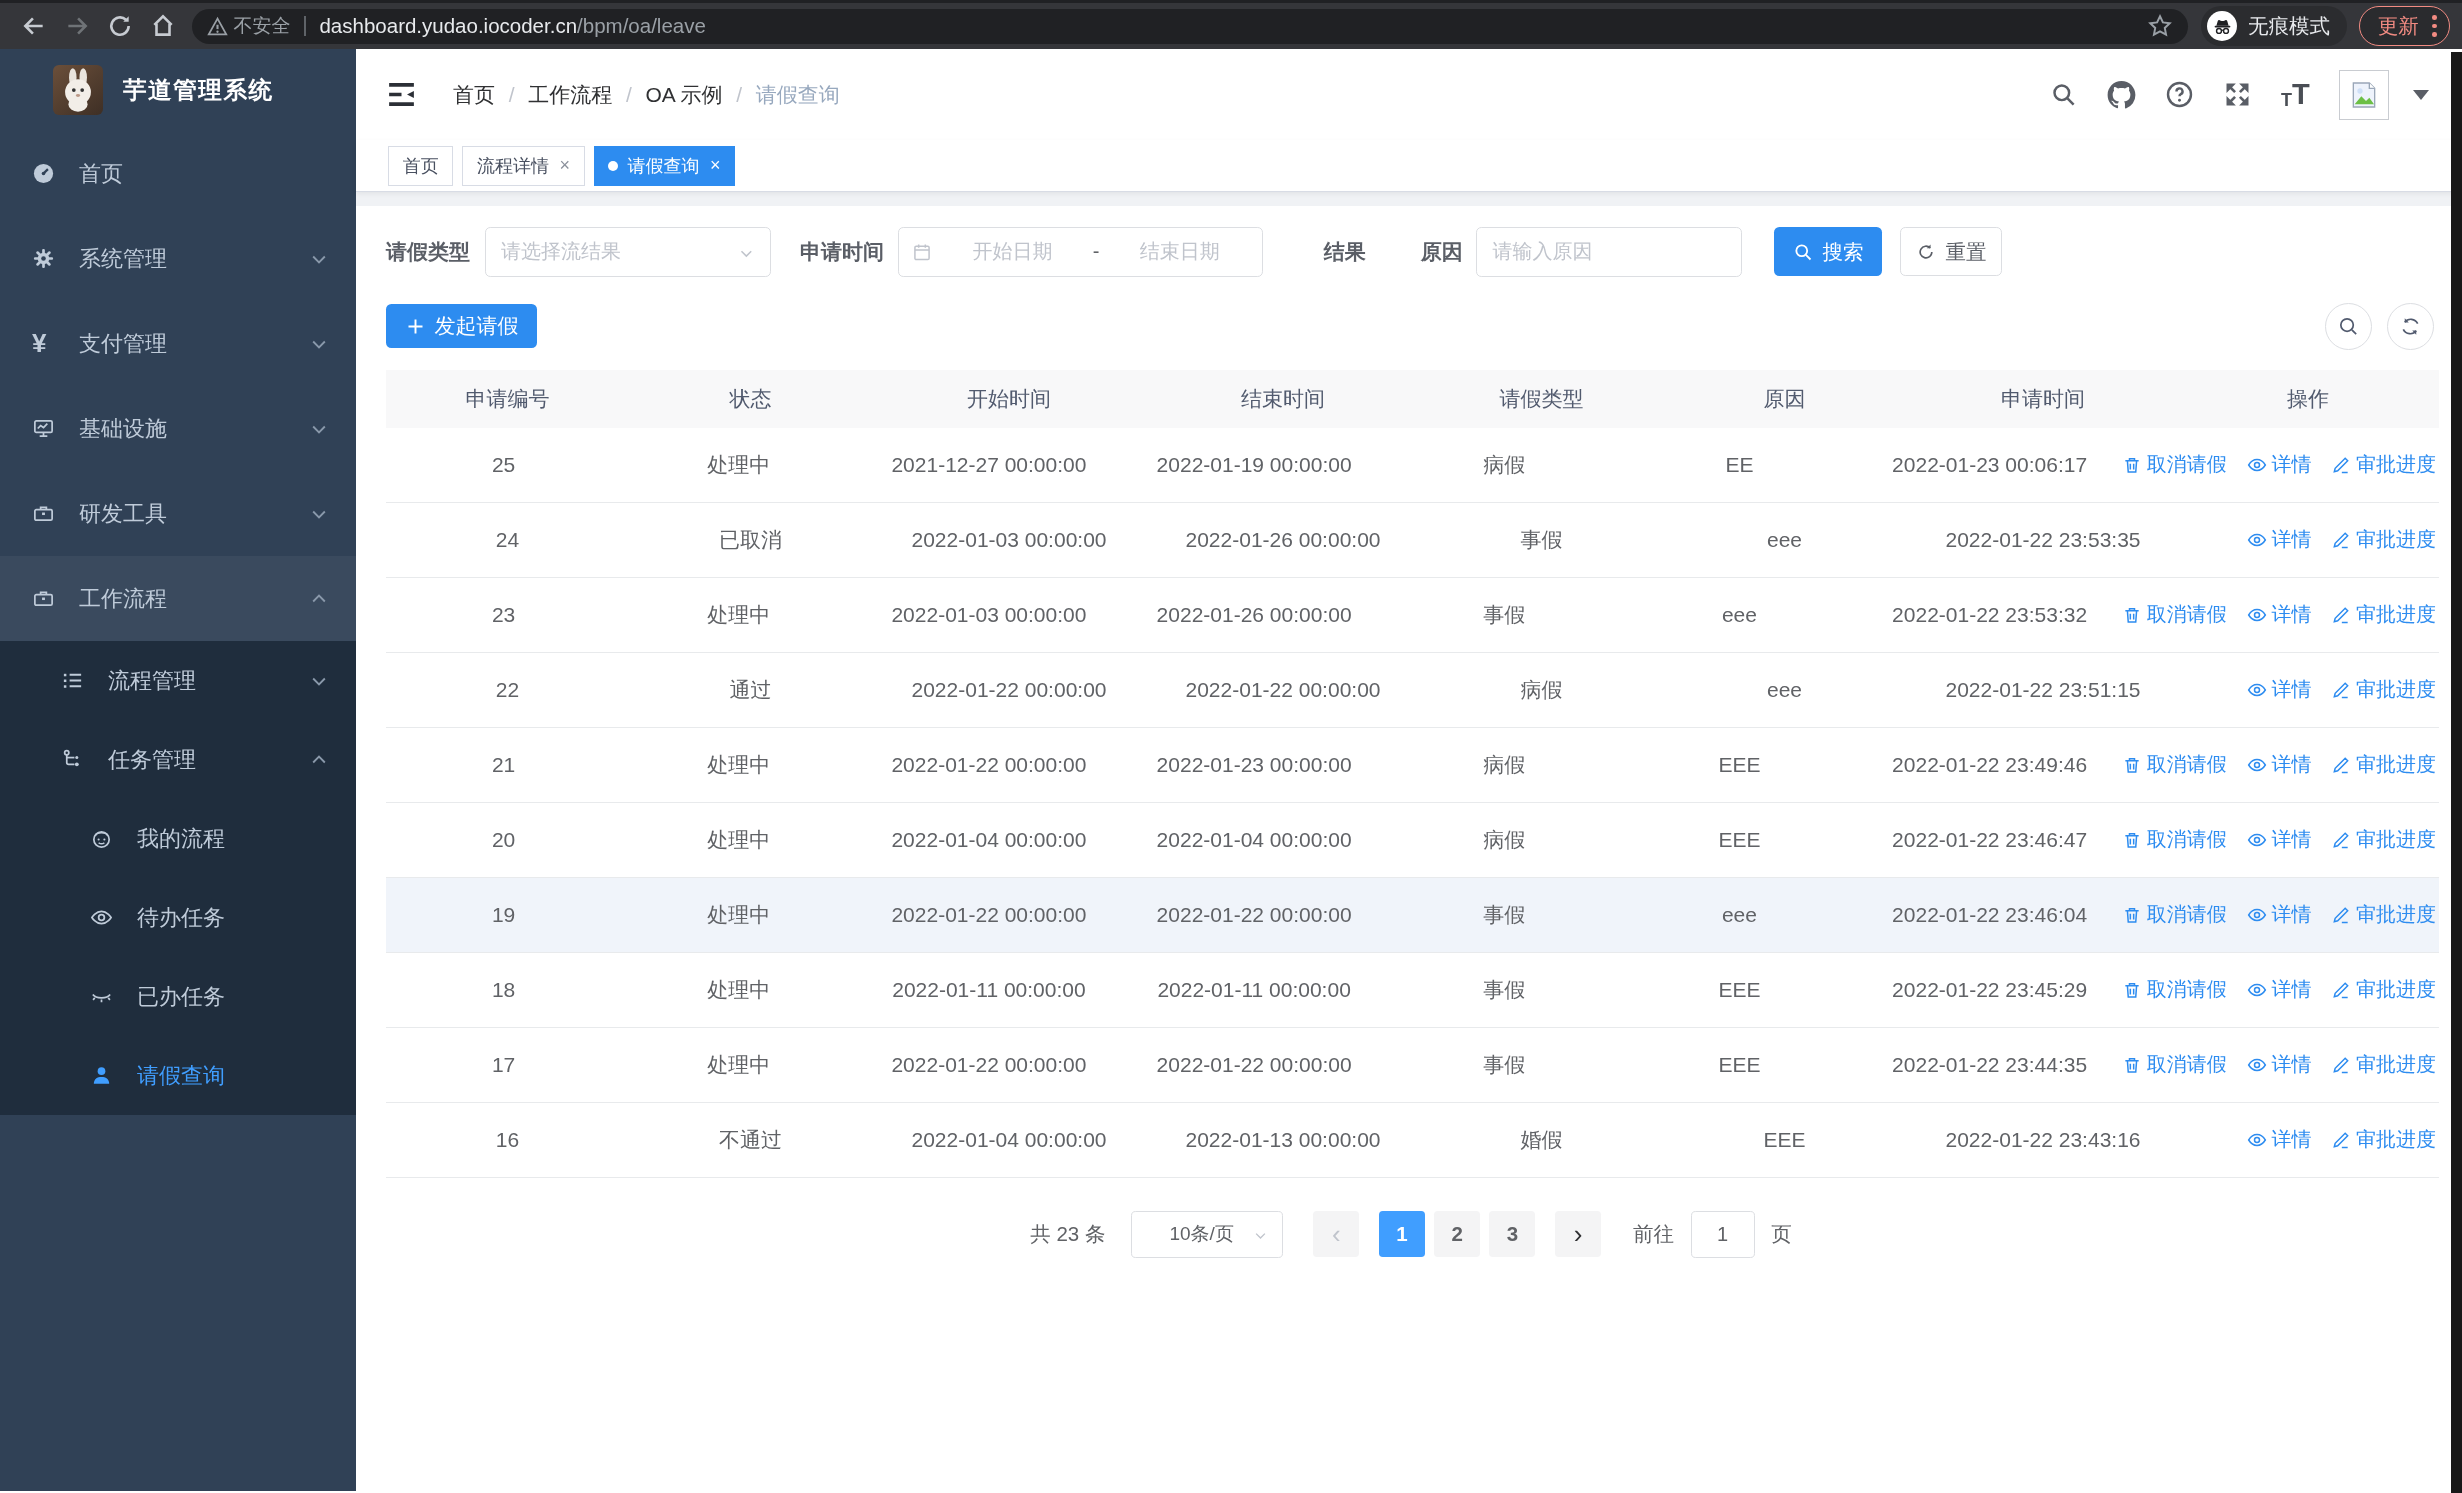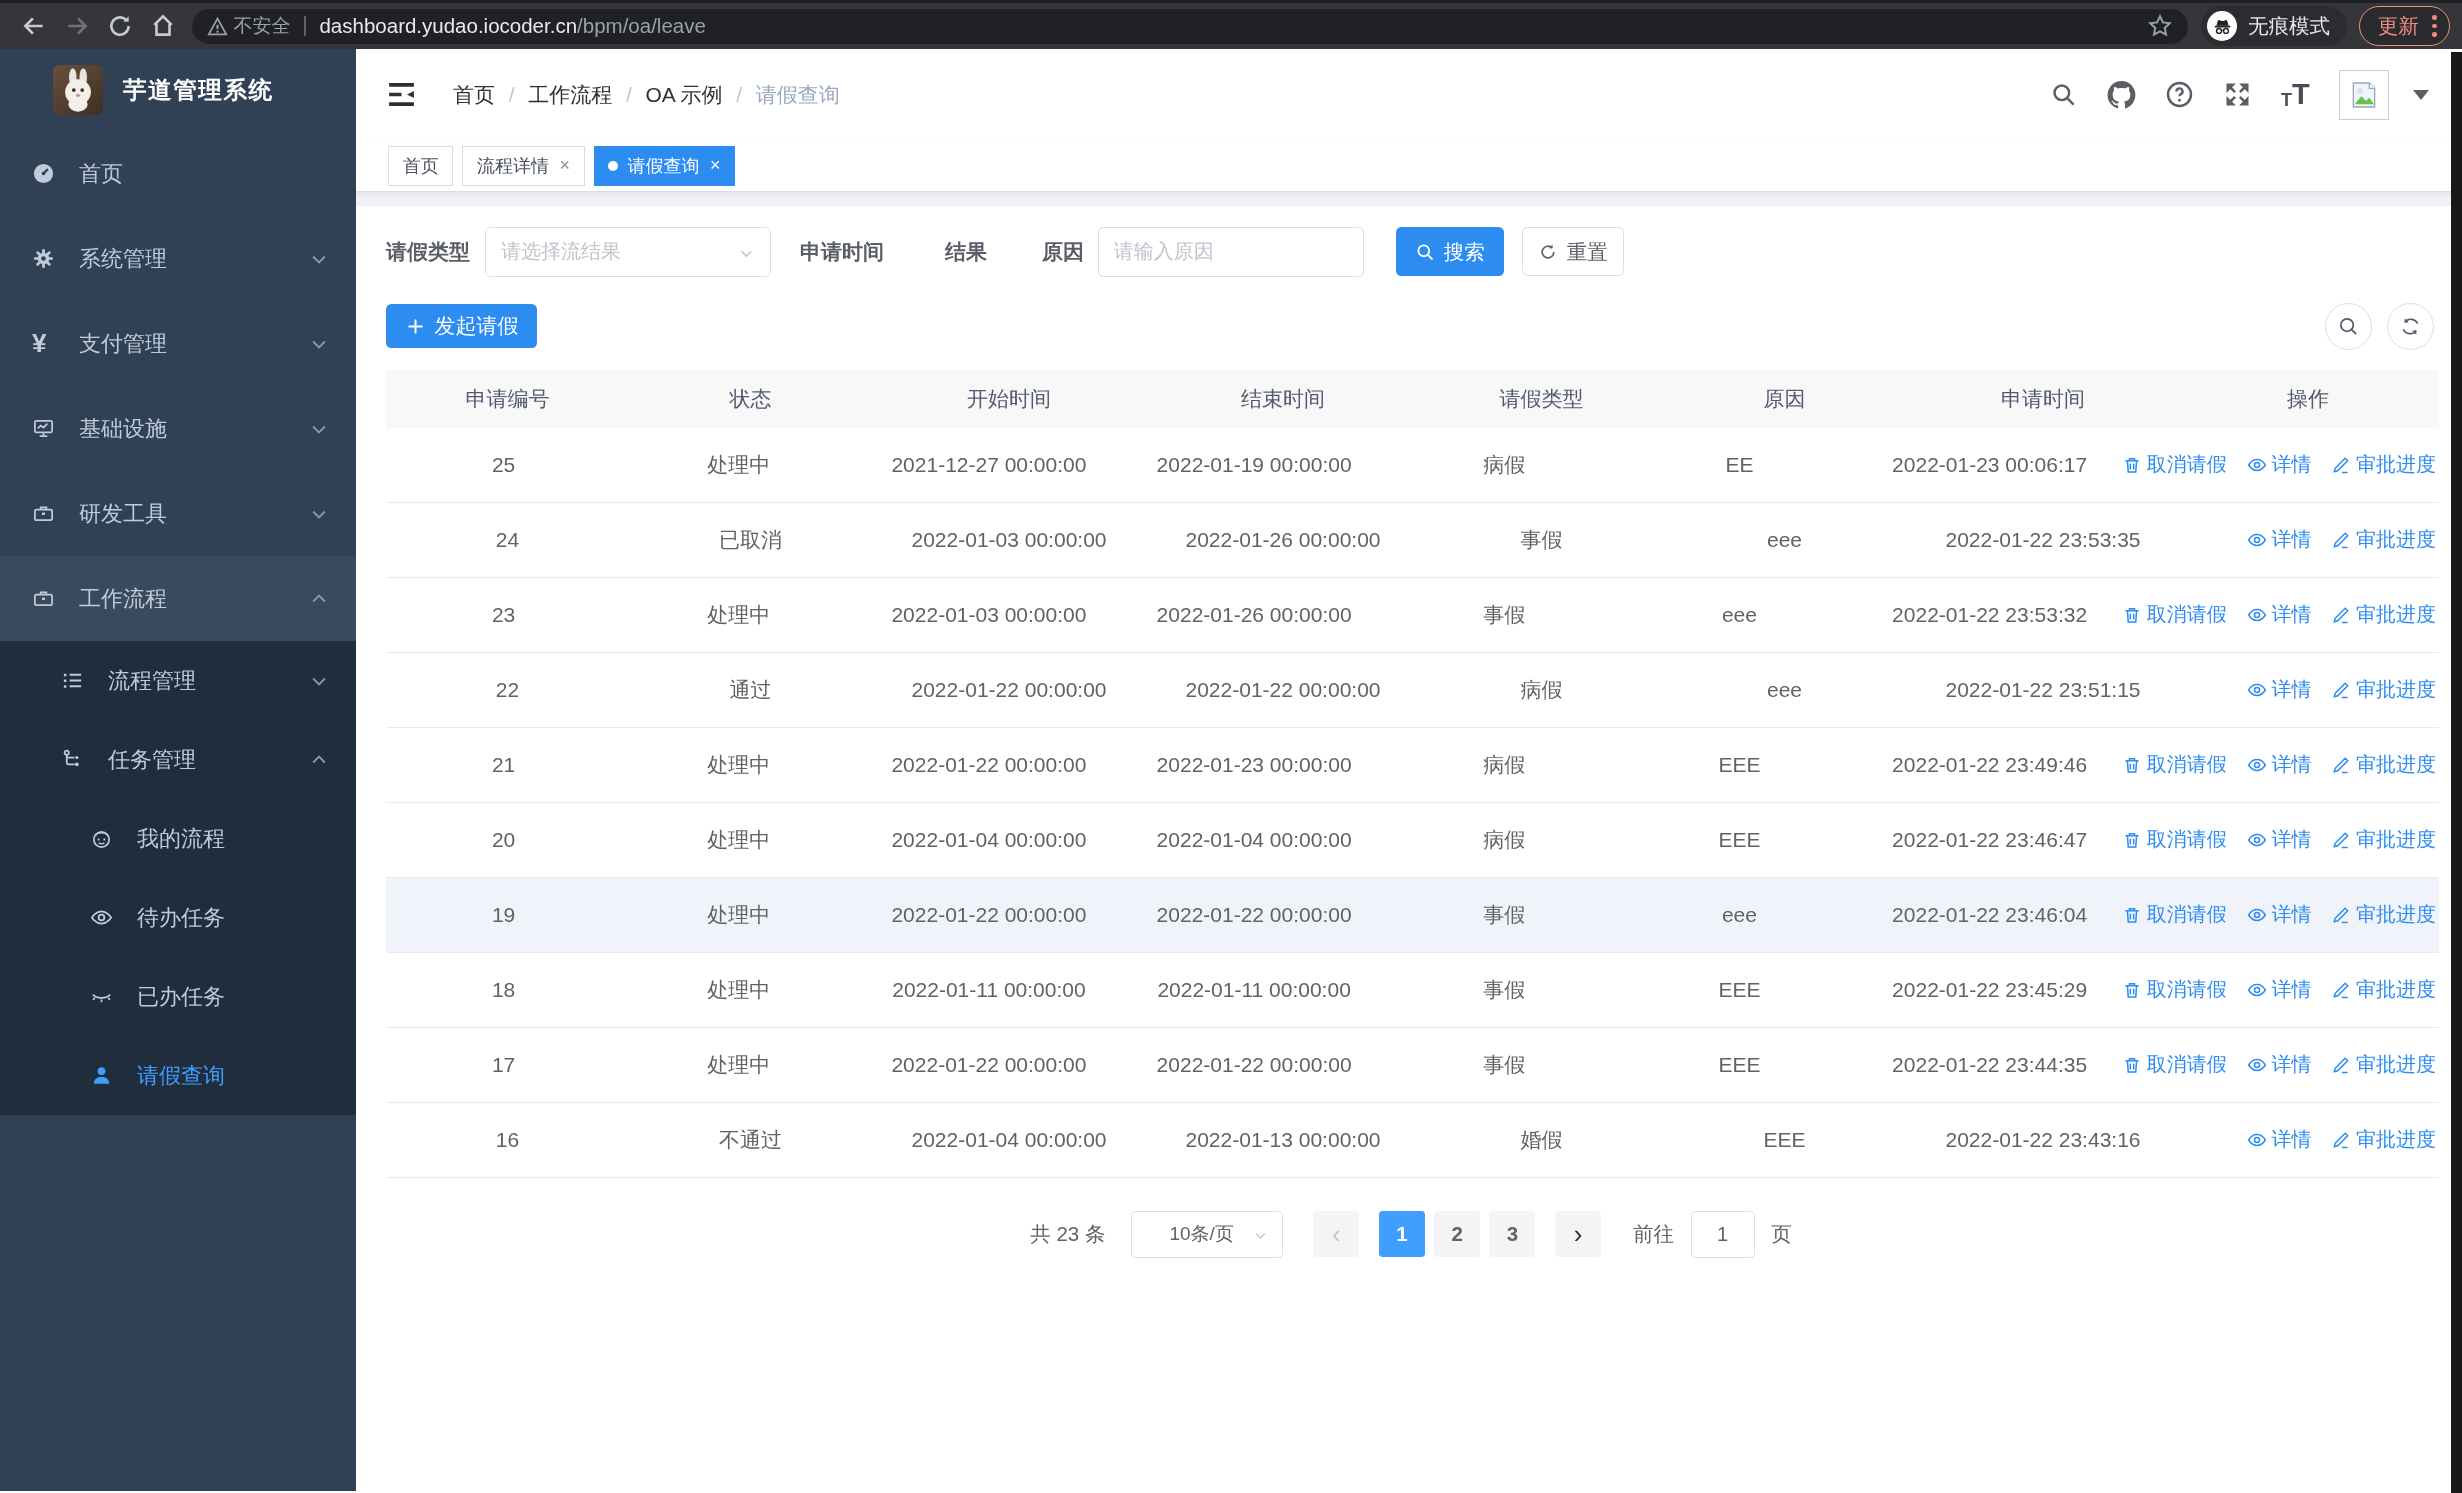--- a/index.html
+++ b/index.html
@@ -457,20 +457,29 @@
 
         <div class="filters">
           <span class="flabel">请假类型</span>
           <div class="fsel sel-type">
             <span class="ph">请选择流结果</span>
             <span class="chev-sm"><svg viewBox="0 0 24 24">
                   <path d="M5 9l7 7 7-7" fill="none" stroke="currentColor" stroke-width="2.2"></path>
                 </svg></span>
           </div>
           <span class="flabel l-apply">申请时间</span>
+          <div class="datebox">
+            <svg viewBox="0 0 24 24" width="20" height="20">
+                <rect x="3.5" y="5" width="17" height="16" rx="1.5" fill="none" stroke="currentColor" stroke-width="1.8"></rect>
+                <path d="M3.5 9.5h17M8 3v4M16 3v4" stroke="currentColor" stroke-width="1.8"></path>
+              </svg>
+            <span class="dph">开始日期</span>
+            <span class="dsep">-</span>
+            <span class="dph">结束日期</span>
+          </div>
           <span class="flabel l-result">结果</span>
           <span class="flabel l-reason">原因</span>
           <input class="reason-input" placeholder="请输入原因" style="">
           <button class="btn btn-primary search-btn">
             <svg viewBox="0 0 24 24" width="20" height="20">
                 <circle cx="10.5" cy="10.5" r="6.5" fill="none" stroke="currentColor" stroke-width="2.2"></circle>
                 <path d="M15.5 15.5L21 21" stroke="currentColor" stroke-width="2.2"></path>
               </svg>
             <span>搜索</span>
           </button>

